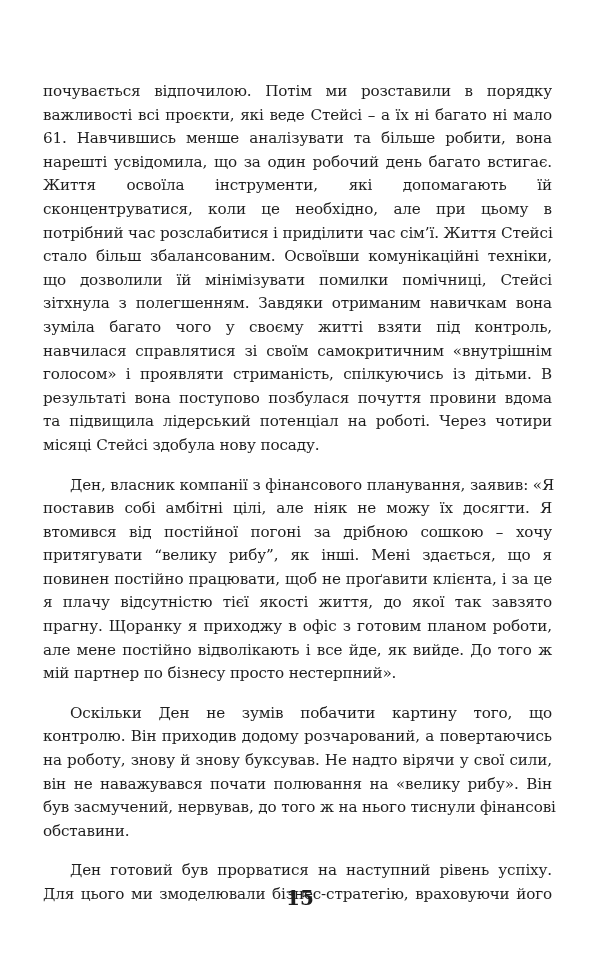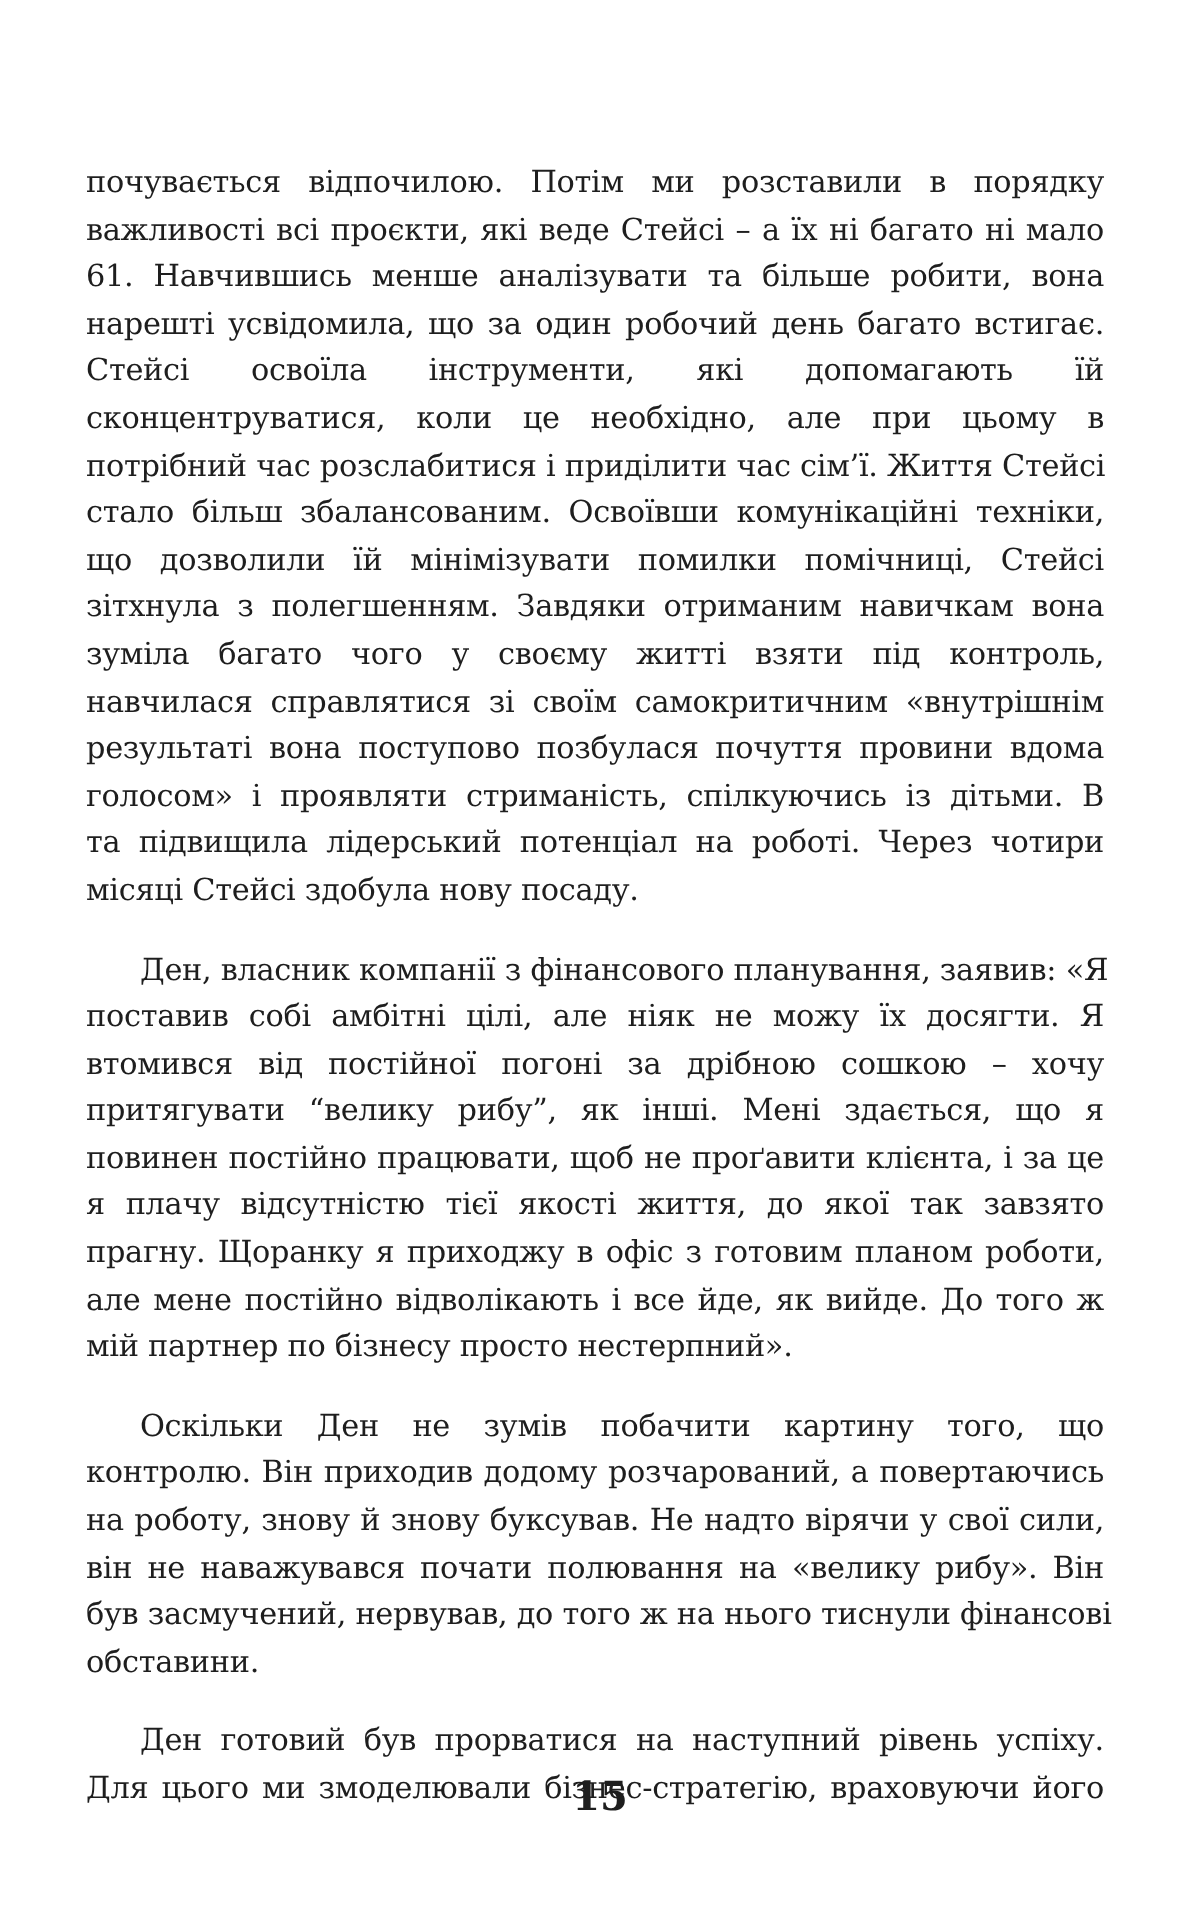--- a/index.html
+++ b/index.html
@@ -33,30 +33,30 @@
 </style>
 </head>
 <body>
 
 <div class="page">
   <div class="para">
     <span class="line">почувається відпочилою. Потім ми розставили в порядку</span>
     <span class="line">важливості всі проєкти, які веде Стейсі – а їх ні багато ні мало</span>
     <span class="line">61. Навчившись менше аналізувати та більше робити, вона</span>
     <span class="line">нарешті усвідомила, що за один робочий день багато встигає.</span>
-    <span class="line">Стейсі освоїла інструменти, які допомагають їй</span>
+    <span class="line">Життя освоїла інструменти, які допомагають їй</span>
     <span class="line">сконцентруватися, коли це необхідно, але при цьому в</span>
     <span class="line">потрібний час розслабитися і приділити час сім’ї. Життя Стейсі</span>
     <span class="line">стало більш збалансованим. Освоївши комунікаційні техніки,</span>
     <span class="line">що дозволили їй мінімізувати помилки помічниці, Стейсі</span>
     <span class="line">зітхнула з полегшенням. Завдяки отриманим навичкам вона</span>
     <span class="line">зуміла багато чого у своєму житті взяти під контроль,</span>
     <span class="line">навчилася справлятися зі своїм самокритичним «внутрішнім</span>
+    <span class="line">голосом» і проявляти стриманість, спілкуючись із дітьми. В</span>
     <span class="line">результаті вона поступово позбулася почуття провини вдома</span>
-    <span class="line">голосом» і проявляти стриманість, спілкуючись із дітьми. В</span>
     <span class="line">та підвищила лідерський потенціал на роботі. Через чотири</span>
     <span class="line last">місяці Стейсі здобула нову посаду.</span>
   </div>
 
   <div class="para">
     <span class="line" style="padding-left:27px">Ден, власник компанії з фінансового планування, заявив: «Я</span>
     <span class="line">поставив собі амбітні цілі, але ніяк не можу їх досягти. Я</span>
     <span class="line">втомився від постійної погоні за дрібною сошкою – хочу</span>
     <span class="line">притягувати “велику рибу”, як інші. Мені здається, що я</span>
     <span class="line">повинен постійно працювати, щоб не проґавити клієнта, і за це</span>

